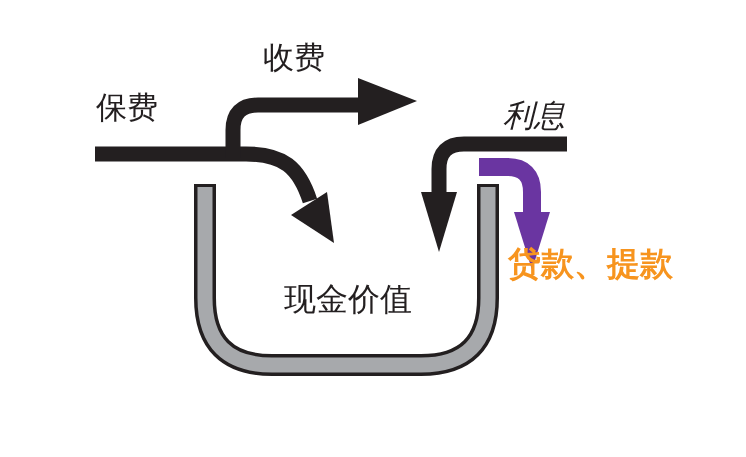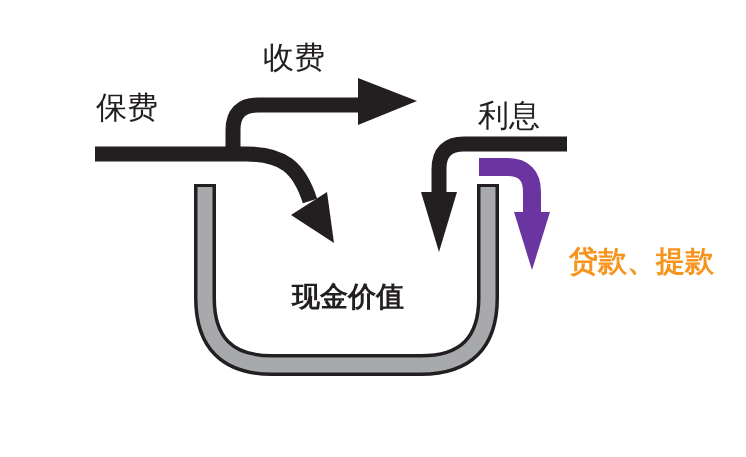--- a/index.html
+++ b/index.html
@@ -33,37 +33,37 @@
     font-size:31px;
     font-weight:500;
     line-height:1.05;
     white-space:nowrap;
   }
   .label-cash{
     position:absolute;
     left:215px; top:283px; width:266px;
     text-align:center;
     color:var(--ink);
-    font-size:28px;
-    font-weight:700;
+    font-size:32px;
+    font-weight:400;
     line-height:1.0;
     white-space:nowrap;
   }
   .label-withdrawal{
     position:absolute;
-    left:538px; top:241px; width:176px;
-    text-align:right;
+    left:508px; top:241px; width:176px;
+    text-align:left;
     color:var(--orange);
-    font-size:29px;
+    font-size:33px;
     font-weight:600;
     line-height:1.4;
   }
   .label-premium{left:96px; top:92px;}
   .label-fees{left:263px; top:42px;}
-  .label-interest{left:478px; top:100px;}
+  .label-interest{left:503px; top:100px;font-style:italic;}
 </style>
 </head>
 <body>
 
 <div class="canvas">
 
   <svg width="746" height="457" viewBox="0 0 746 457">
 
     <g>
       <path class="stroke-ink" stroke-width="22" stroke-linecap="butt" d="M 205 184 V 298 Q 205 365 272 365 H 421 Q 488 365 488 298 V 184"></path>

